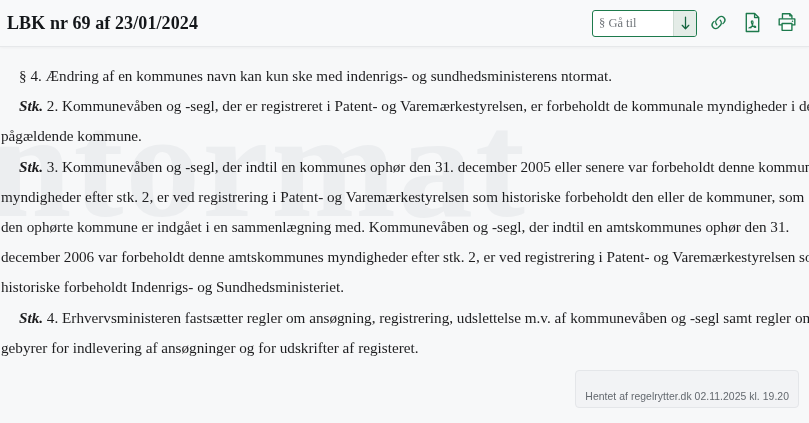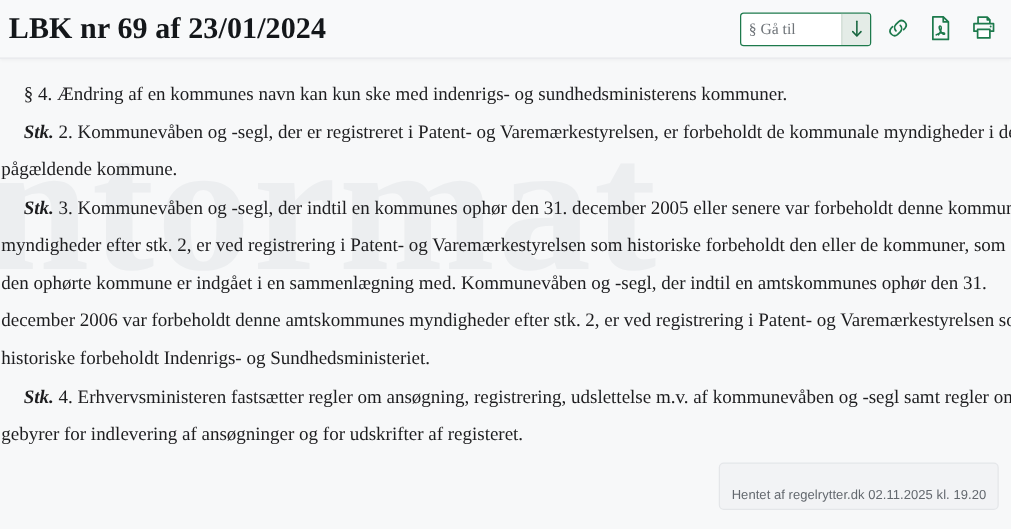--- a/index.html
+++ b/index.html
@@ -28,21 +28,21 @@
     box-shadow: 0 1px 3px rgba(0,0,0,0.045);
     display: flex;
     align-items: center;
     justify-content: space-between;
     box-sizing: border-box;
     padding: 0 10px 0 7px;
     z-index: 20;
   }
   .doc-title {
     font-family: "Liberation Serif", serif;
-    font-size: 24px;
+    font-size: 18px;
     font-weight: 700;
     letter-spacing: .1px;
     color: #14171a;
     white-space: nowrap;
   }
   .header-tools {
     display: flex;
     align-items: flex-start;
     gap: 9px;
   }
@@ -211,21 +211,21 @@
     </button>
 
   </div>
 </div>
 
 <div class="watermark">ntormat</div>
 
 <div class="doc-body">
 
   <p class="para">
-    <span class="marker-num">§ 4.</span><span> Ændring af en kommunes navn kan kun ske med indenrigs- og sundhedsministerens kommuner.</span>
+    <span class="marker-num">§ 4.</span><span> Ændring af en kommunes navn kan kun ske med indenrigs- og sundhedsministerens ntormat.</span>
   </p>
 
   <p class="para">
     <span class="marker">Stk.</span><span class="marker-num"> 2.</span><span> Kommunevåben og -segl, der er registreret i Patent- og Varemærkestyrelsen, er forbeholdt de kommunale myndigheder i den pågældende kommune.</span>
   </p>
 
   <p class="para wide">
     <span class="marker">Stk.</span><span class="marker-num"> 3.</span><span> Kommunevåben og -segl, der indtil en kommunes ophør den 31. december 2005 eller senere var forbeholdt denne kommunes myndigheder efter stk. 2, er ved registrering i Patent- og Varemærkestyrelsen som historiske forbeholdt den eller de kommuner, som den ophørte kommune er indgået i en sammenlægning med. Kommunevåben og -segl, der indtil en amtskommunes ophør den 31. december 2006 var forbeholdt denne amtskommunes myndigheder efter stk. 2, er ved registrering i Patent- og Varemærkestyrelsen som historiske forbeholdt Indenrigs- og Sundhedsministeriet.</span>
   </p>
 

